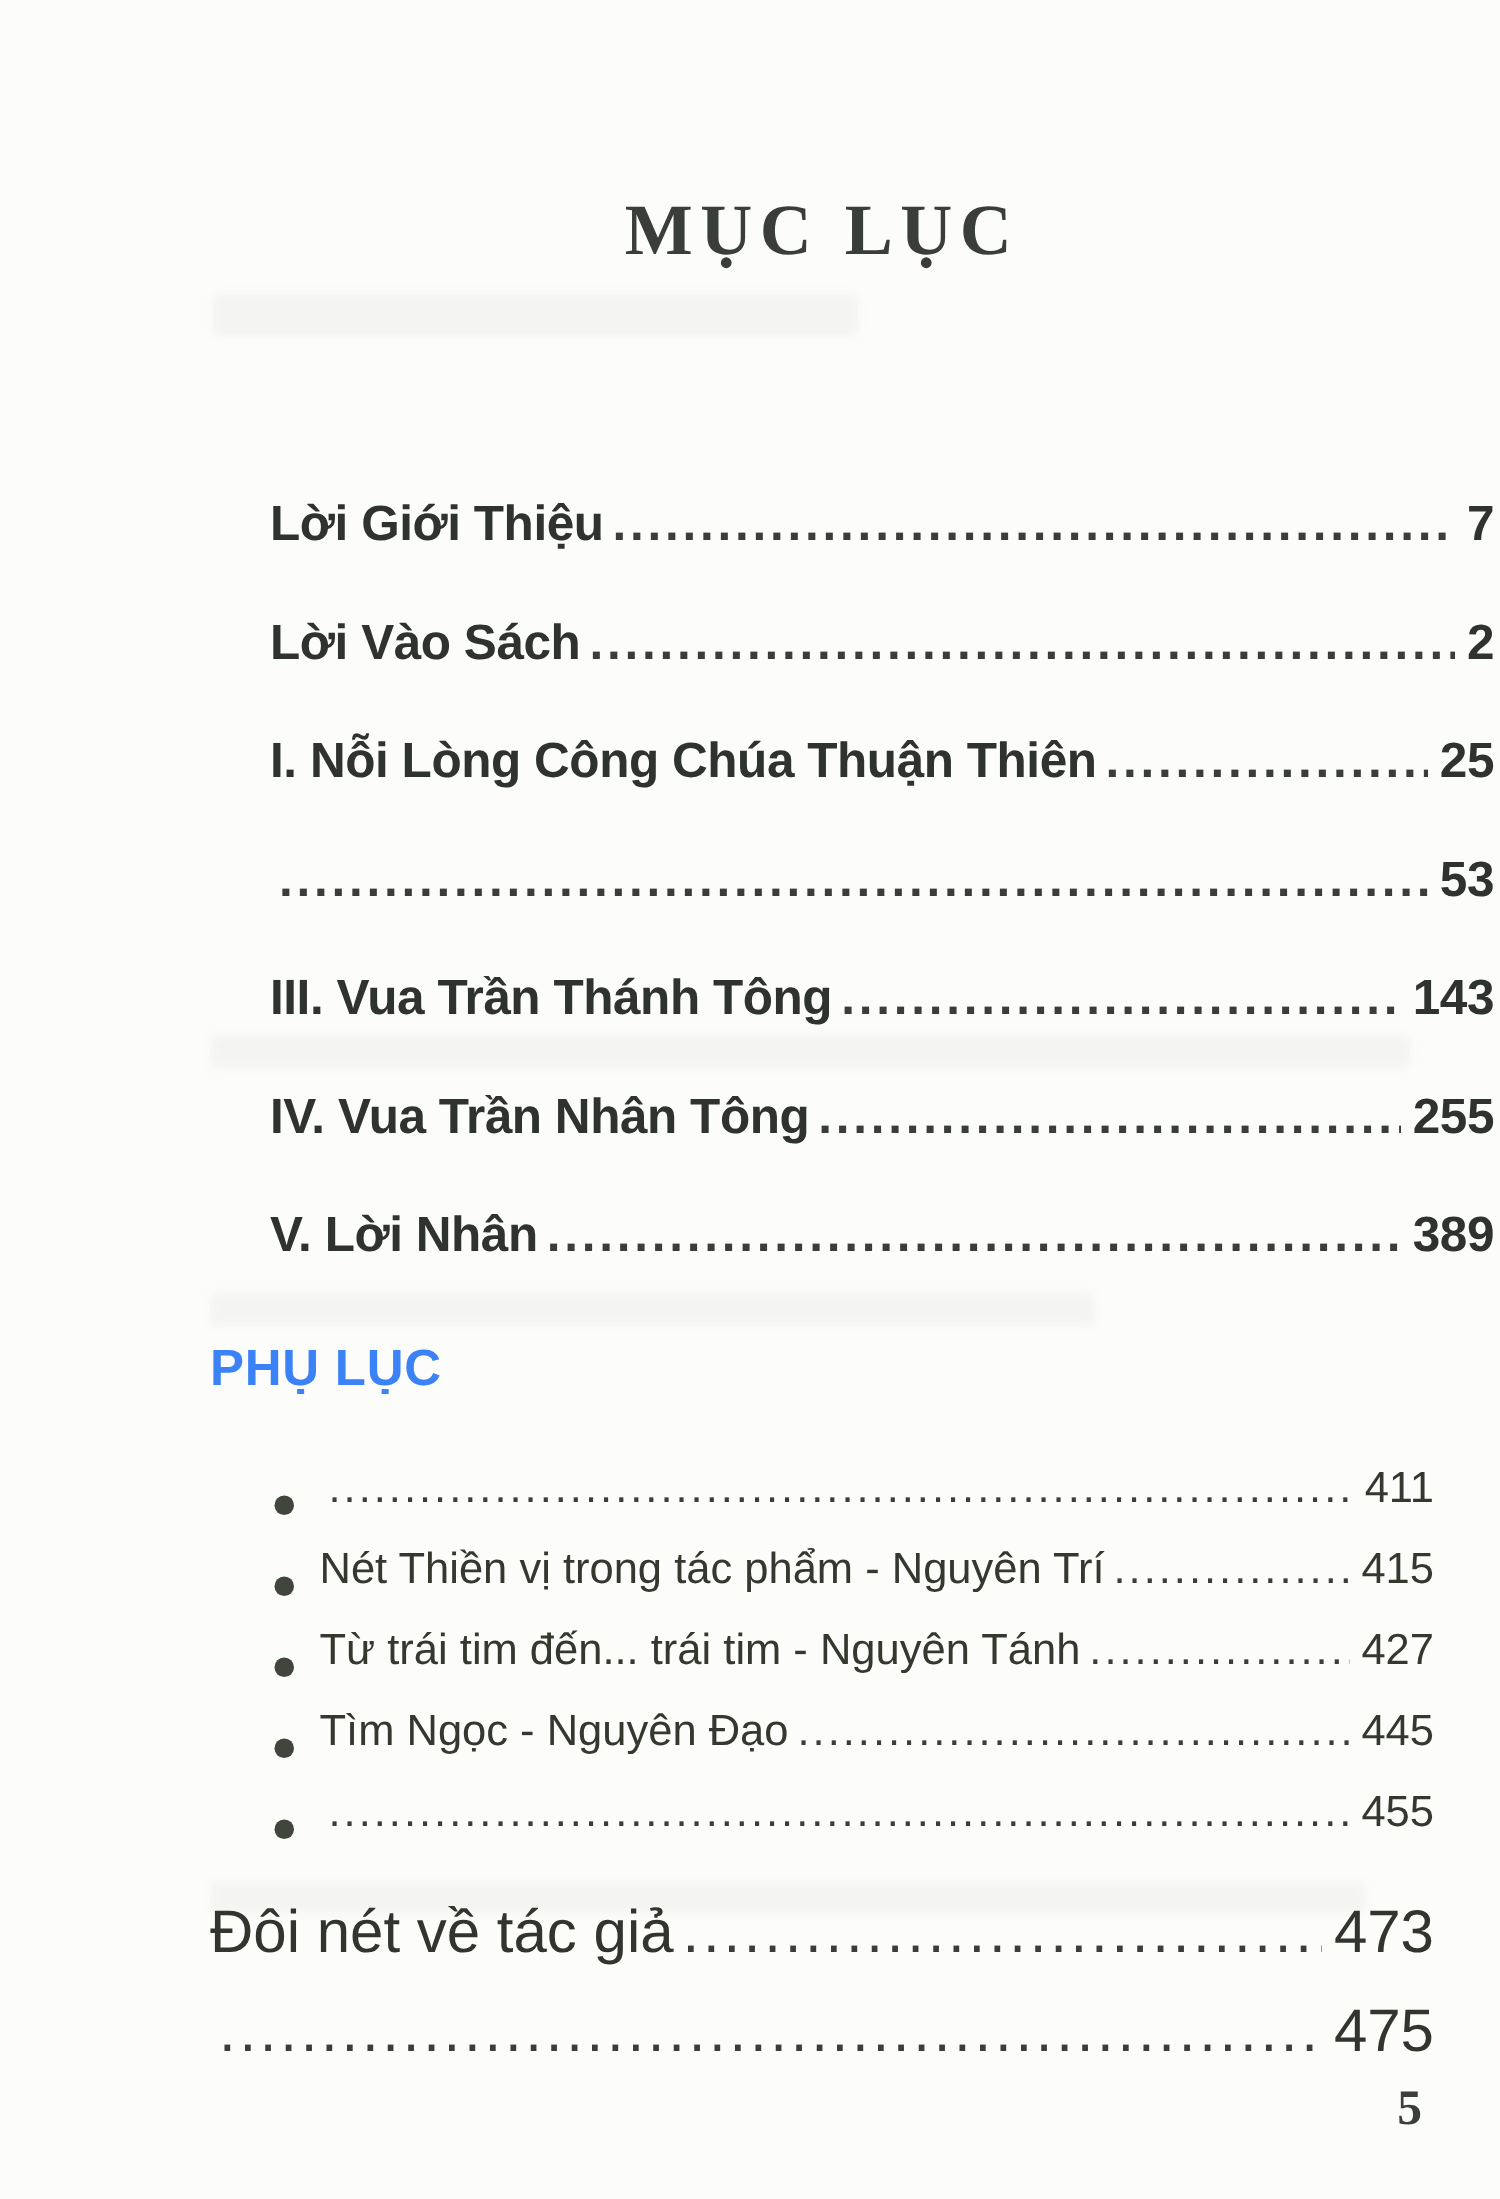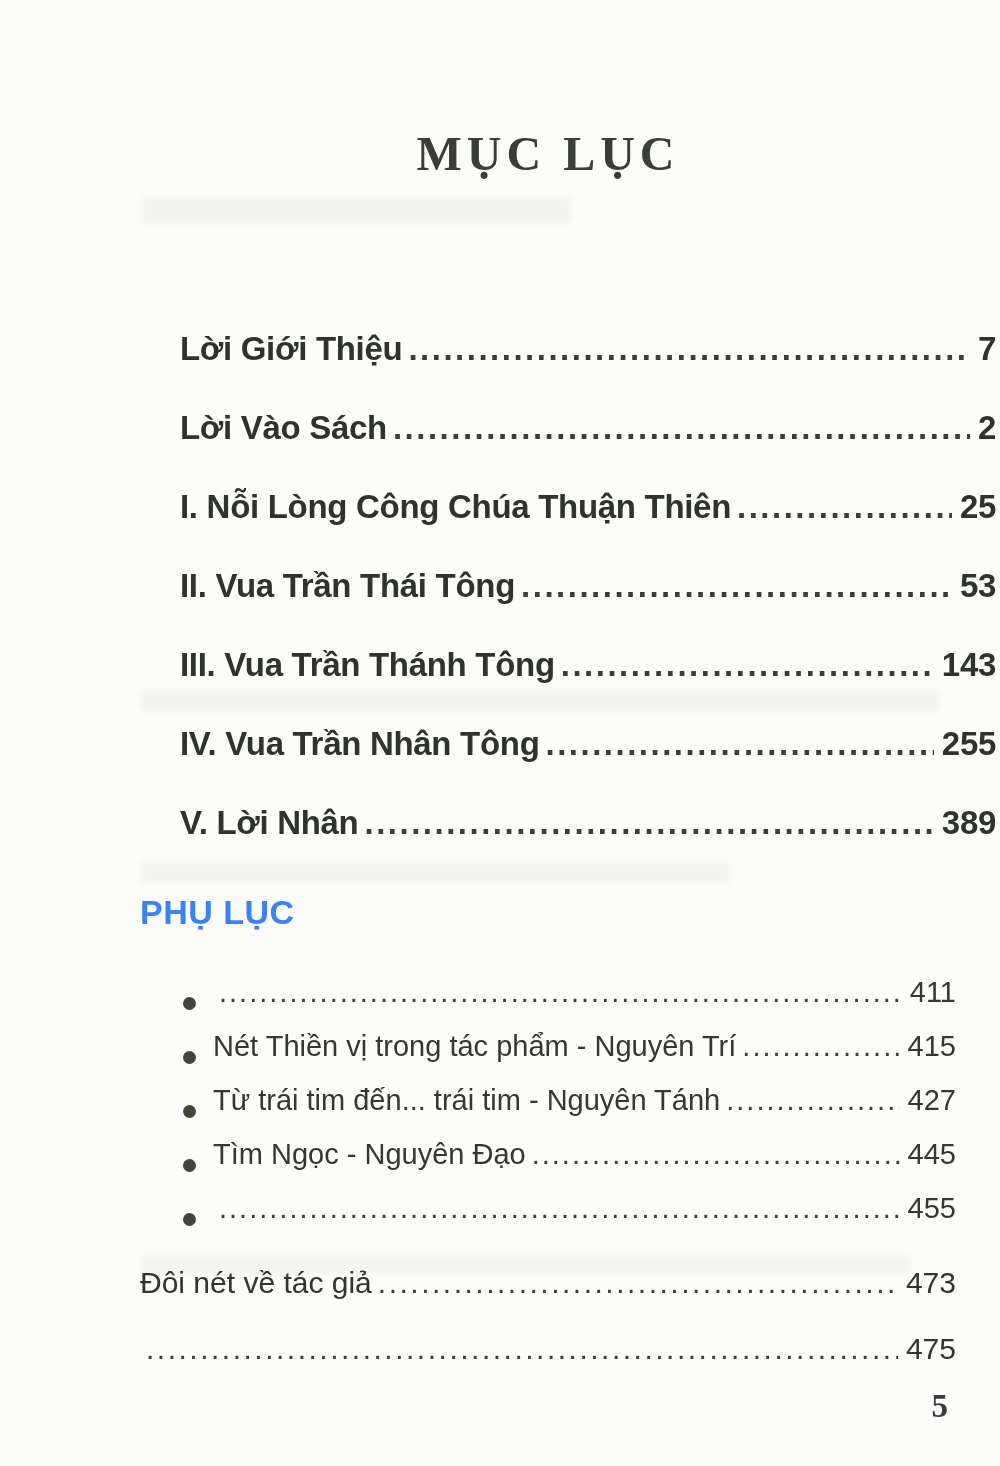--- a/index.html
+++ b/index.html
@@ -57,21 +57,21 @@
     letter-spacing: -0.3px;
   }
   #toc-bullets .toc-row {
     height: 54px;
     font-size: 29px;
     font-weight: 400;
     color: #34382f;
   }
   #toc-footer .toc-row {
     height: 66px;
-    font-size: 30px;
+    font-size: 40px;
     font-weight: 400;
     color: #31352e;
   }
 
   .toc-label { white-space: nowrap; }
 
   .leader {
     flex: 1;
     overflow: hidden;
     white-space: nowrap;
@@ -136,21 +136,20 @@
         <span class="toc-label">Lời Vào Sách</span>
         <span class="leader">........................................................................................................................................................................................................</span>
         <span class="toc-page">2</span>
       </div>
       <div class="toc-row">
         <span class="toc-label">I. Nỗi Lòng Công Chúa Thuận Thiên</span>
         <span class="leader">........................................................................................................................................................................................................</span>
         <span class="toc-page">25</span>
       </div>
       <div class="toc-row">
-        <span class="toc-label">II. Vua Trần Thái Tông</span>
         <span class="leader">........................................................................................................................................................................................................</span>
         <span class="toc-page">53</span>
       </div>
       <div class="toc-row">
         <span class="toc-label">III. Vua Trần Thánh Tông</span>
         <span class="leader">........................................................................................................................................................................................................</span>
         <span class="toc-page">143</span>
       </div>
       <div class="toc-row">
         <span class="toc-label">IV. Vua Trần Nhân Tông</span>

